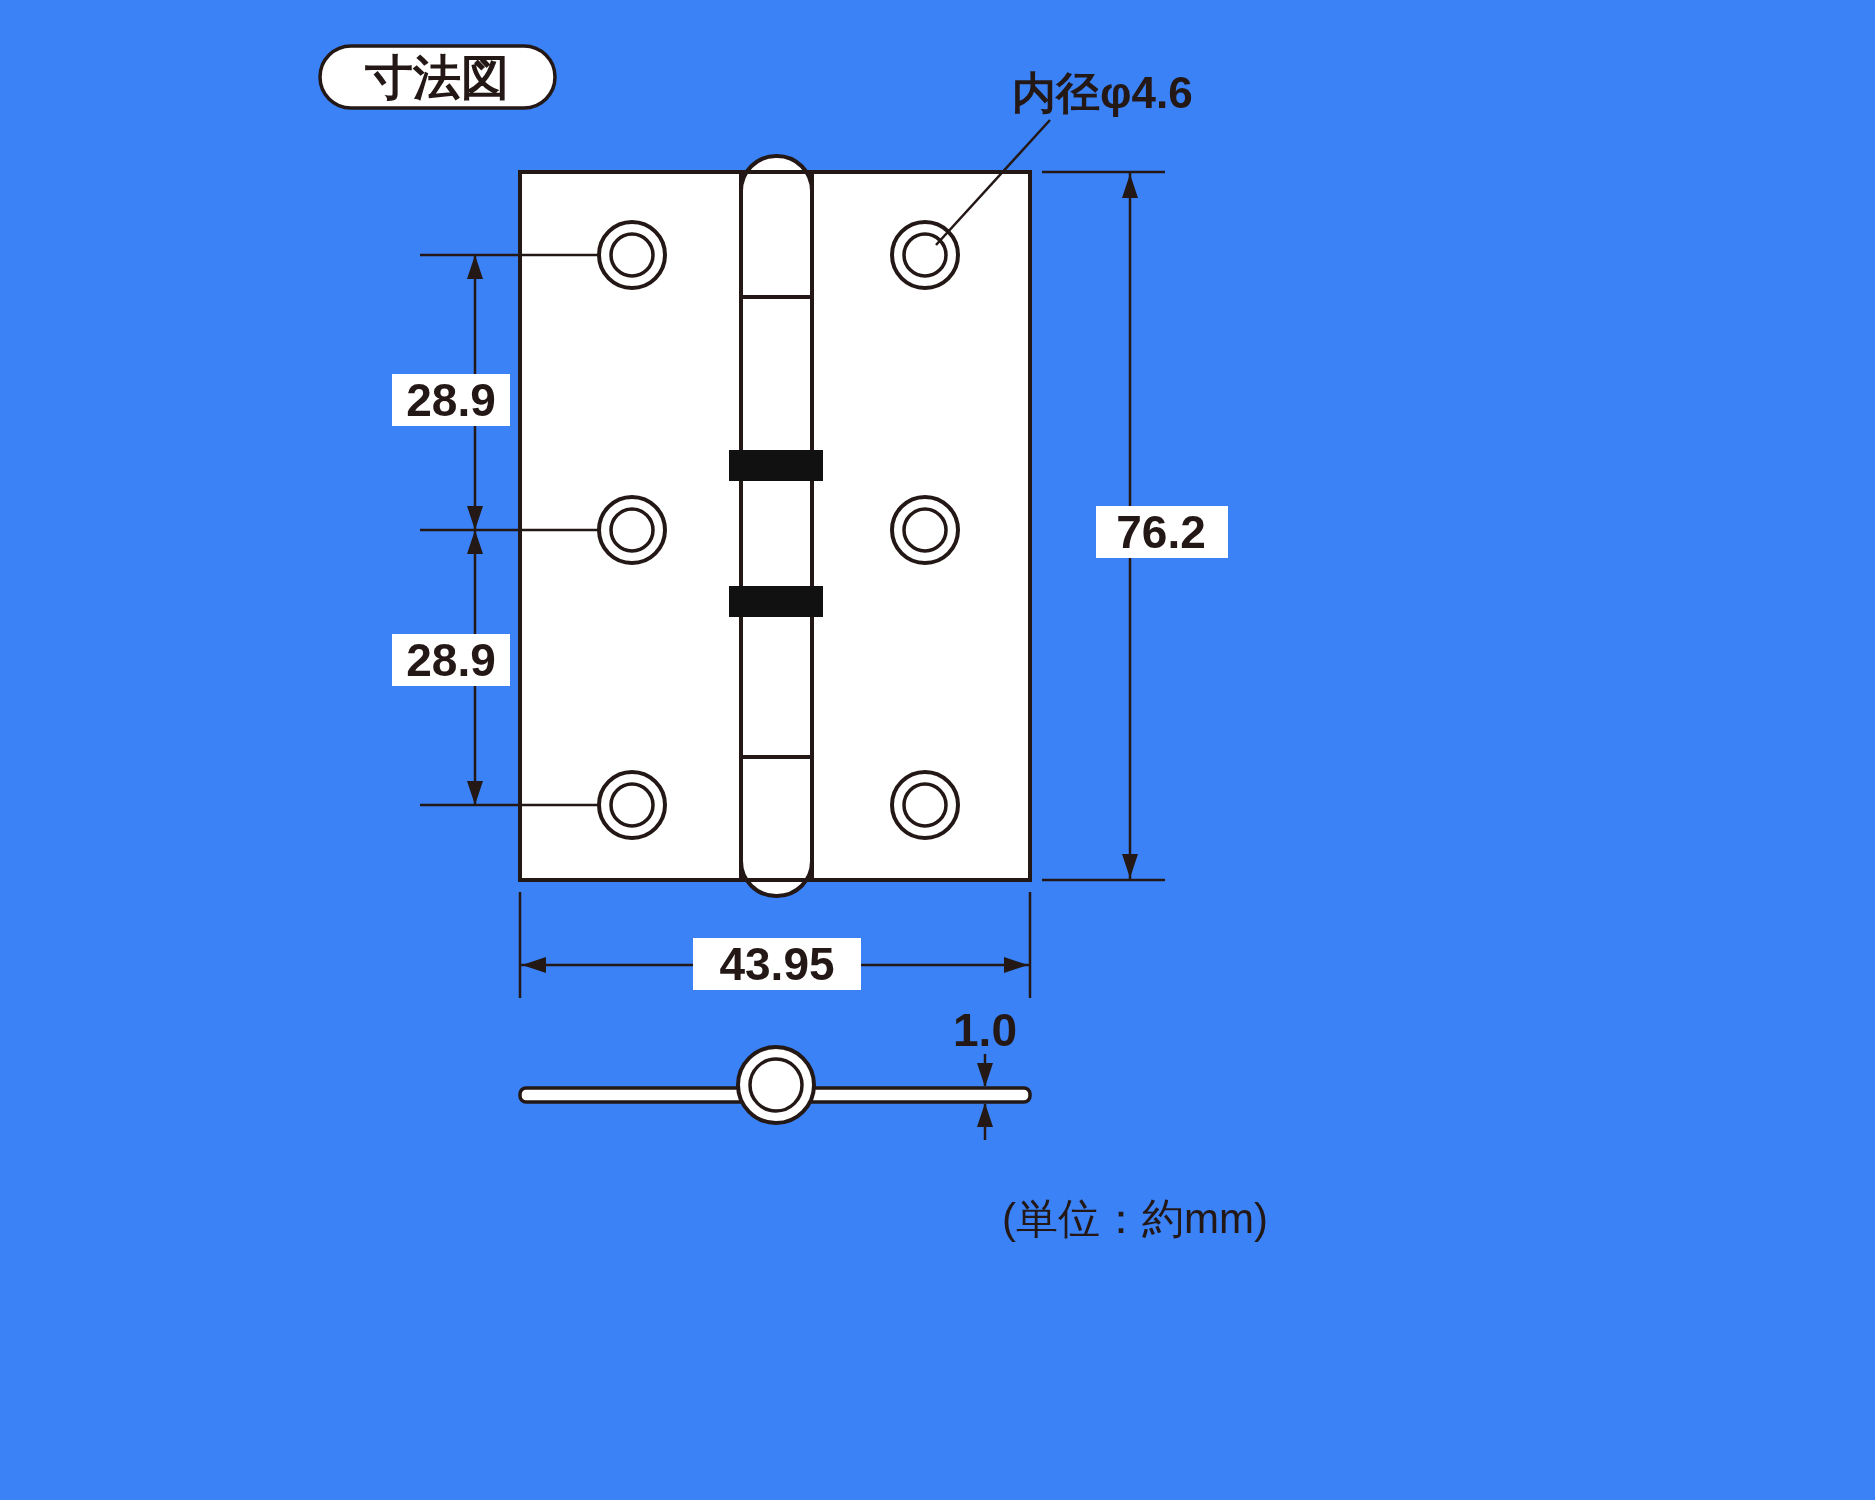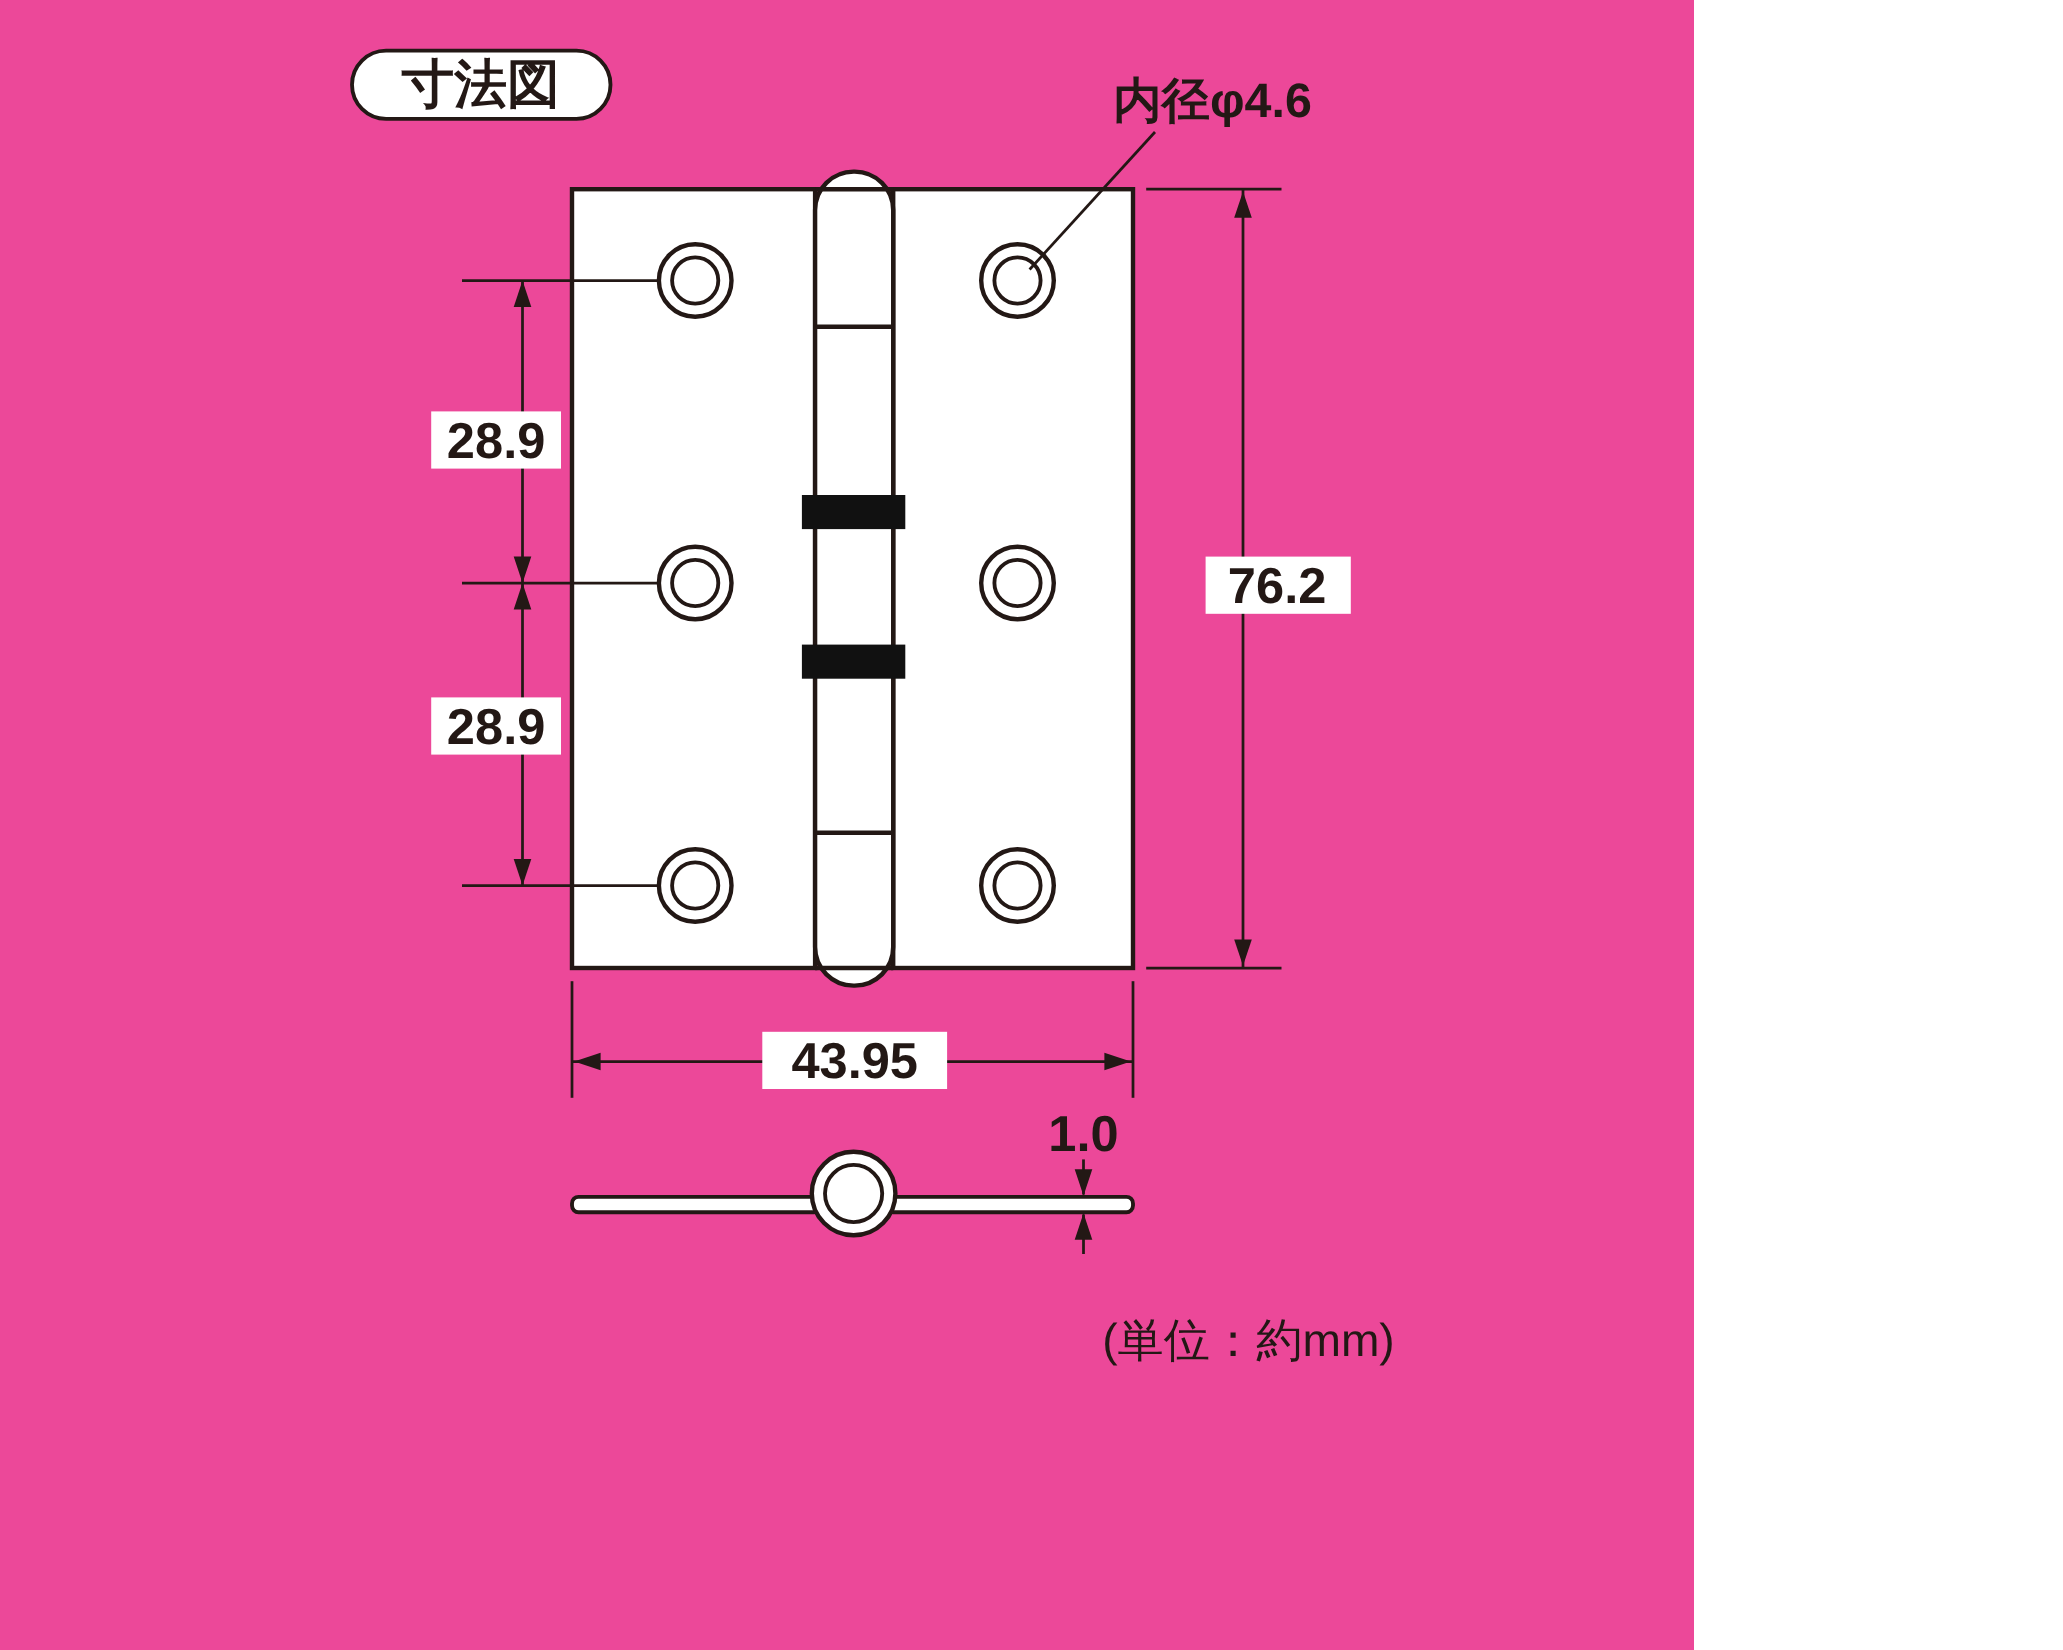--- a/index.html
+++ b/index.html
@@ -2,23 +2,23 @@
 <html><head>
 <meta charset="utf-8">
 <style>
   html, body {
     margin: 0;
     padding: 0;
     background: #ffffff;
   }
   #canvas {
     position: relative;
-    width: 1540px;
+    width: 1875px;
     height: 1500px;
-    background: #ec4899;
+    background: #3b82f6;
     overflow: hidden;
     font-family: "Liberation Sans", sans-serif;
   }
   svg text {
     font-family: "Liberation Sans", sans-serif;
     fill: #231815;
   }
   .dim-num {
     font-size: 46px;
     font-weight: 600;

